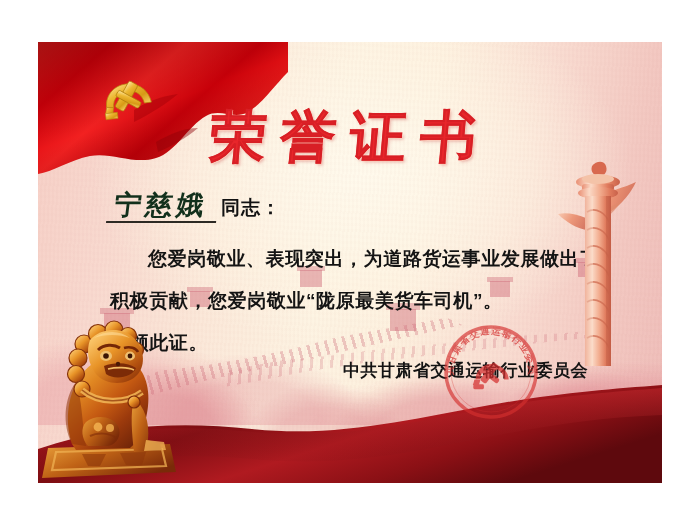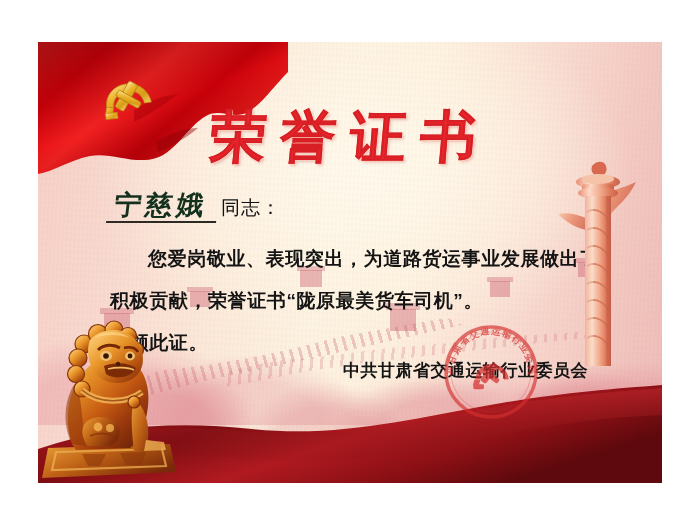--- a/index.html
+++ b/index.html
@@ -102,21 +102,21 @@
     position:absolute;left:70px;top:148px;display:flex;align-items:flex-end;
   }
   #recipient-name{
     font-family:"DejaVu Serif","Liberation Serif",serif;
     font-size:27px;font-weight:bold;color:#12301c;
     letter-spacing:4px;padding:0 10px 1px 6px;
     border-bottom:2px solid #2d2a24;min-width:94px;text-align:center;
     transform:skewX(-7deg);line-height:1.1;
   }
   #recipient-suffix{
-    font-size:19px;font-weight:normal;color:#121212;margin-left:3px;
+    font-size:19px;font-weight:bold;color:#121212;margin-left:3px;
     padding-bottom:2px;letter-spacing:1px;
   }
 
   
   #body-text{
     position:absolute;left:72px;top:196px;width:470px;
     font-size:19px;font-weight:bold;color:#141414;
     line-height:42px;letter-spacing:.6px;
   }
   #body-text .ln{display:block;white-space:nowrap;}
@@ -218,21 +218,21 @@
 
     <div id="title">荣誉证书</div>
 
     <div id="recipient-row">
       <div id="recipient-name">宁慈娥</div>
       <div id="recipient-suffix">同志：</div>
     </div>
 
     <div id="body-text">
       <span class="ln indent">您爱岗敬业、表现突出，为道路货运事业发展做出了</span>
-      <span class="ln">积极贡献，荣誉证书“陇原最美货车司机”。</span>
+      <span class="ln">积极贡献，您爱岗敬业“陇原最美货车司机”。</span>
       <span class="ln">特颁此证。</span>
     </div>
 
     <div id="huabiao">
       <svg viewBox="0 0 92 215">
         <defs>
           <linearGradient id="hb" x1="0" y1="0" x2="1" y2="0">
             <stop offset="0%" stop-color="#e98f74"></stop>
             <stop offset="28%" stop-color="#fbd9c6"></stop>
             <stop offset="55%" stop-color="#f2ac8e"></stop>

